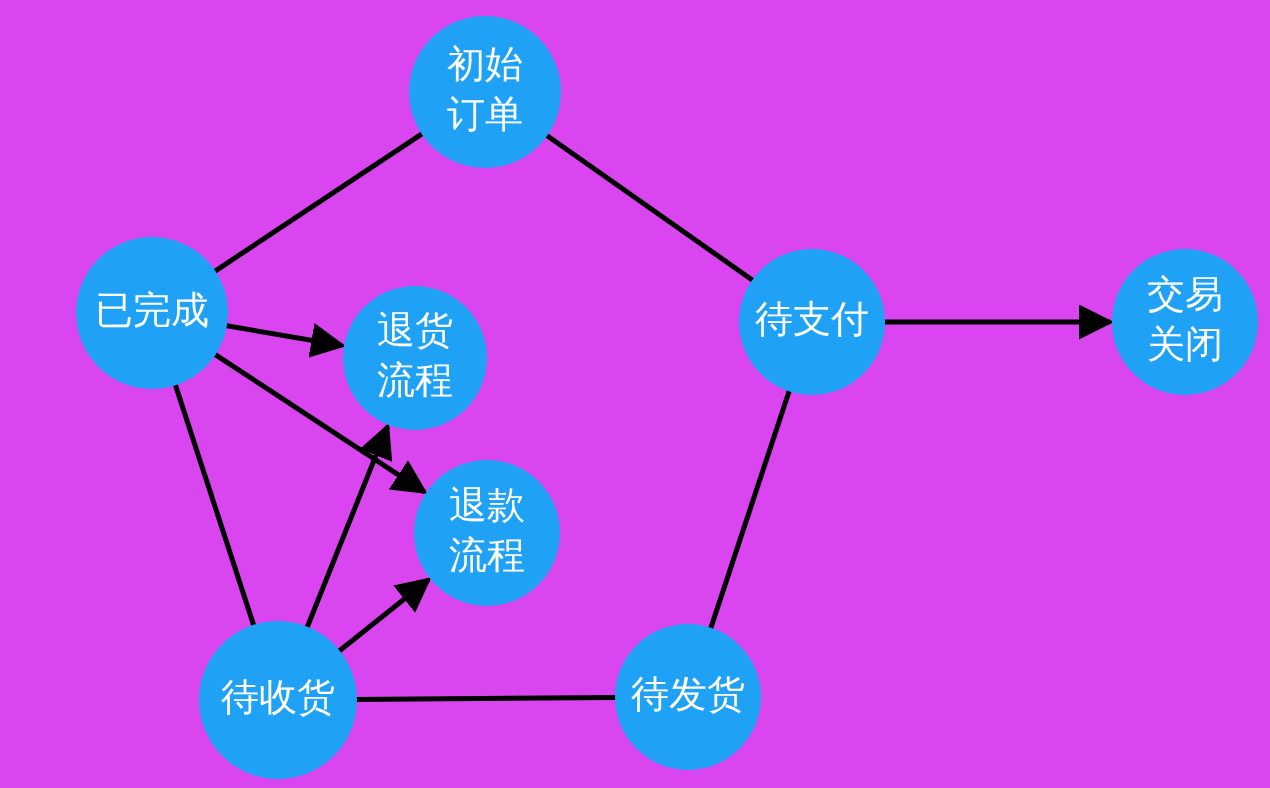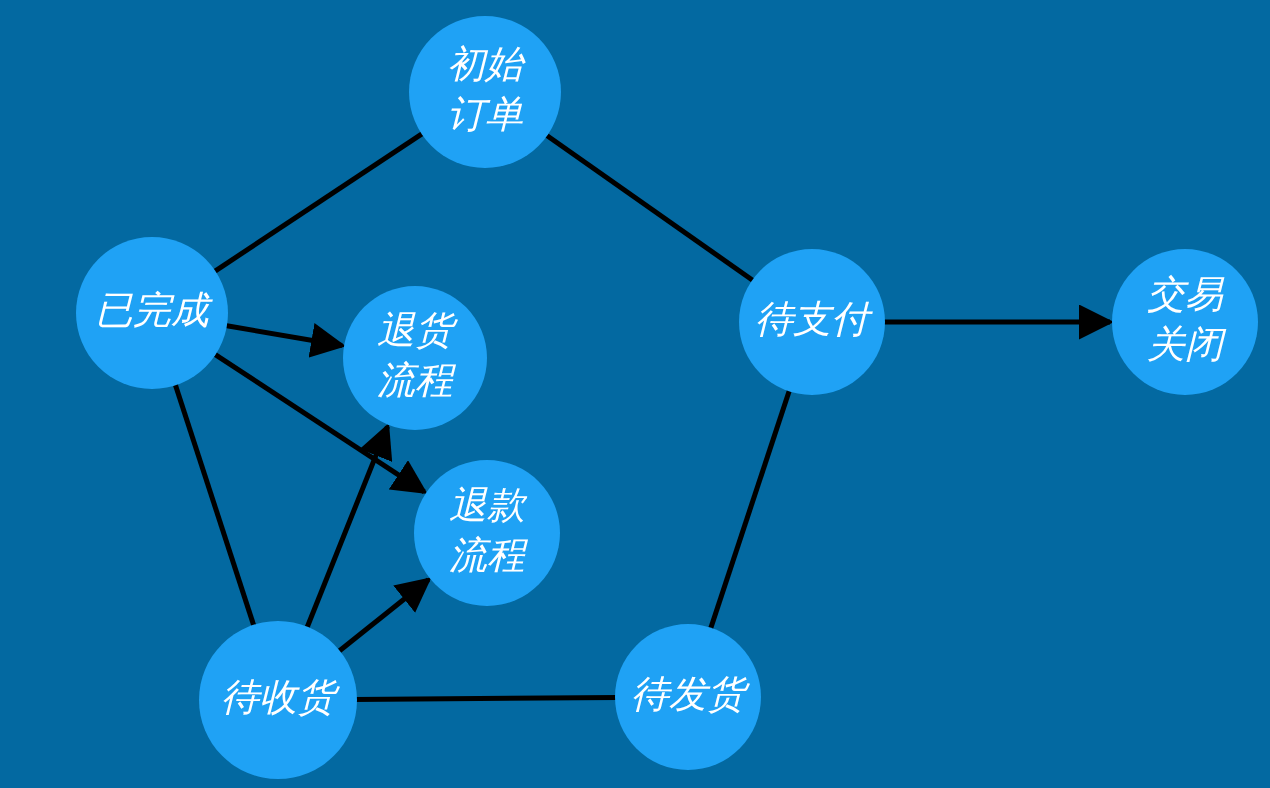--- a/index.html
+++ b/index.html
@@ -8,23 +8,22 @@
     padding: 0;
     background: #ffffff;
   }
   body {
     font-family: "Liberation Sans", "DejaVu Sans", sans-serif;
   }
   #canvas-wrap {
     position: relative;
     width: 1270px;
     height: 788px;
-    background: #0369a1;
+    background: #d946ef;
     overflow: hidden;
-    font-style: italic;
   }
   #graph-svg {
     position: absolute;
     top: 0;
     left: 0;
     width: 1270px;
     height: 788px;
     display: block;
   }
   .node-circle {

